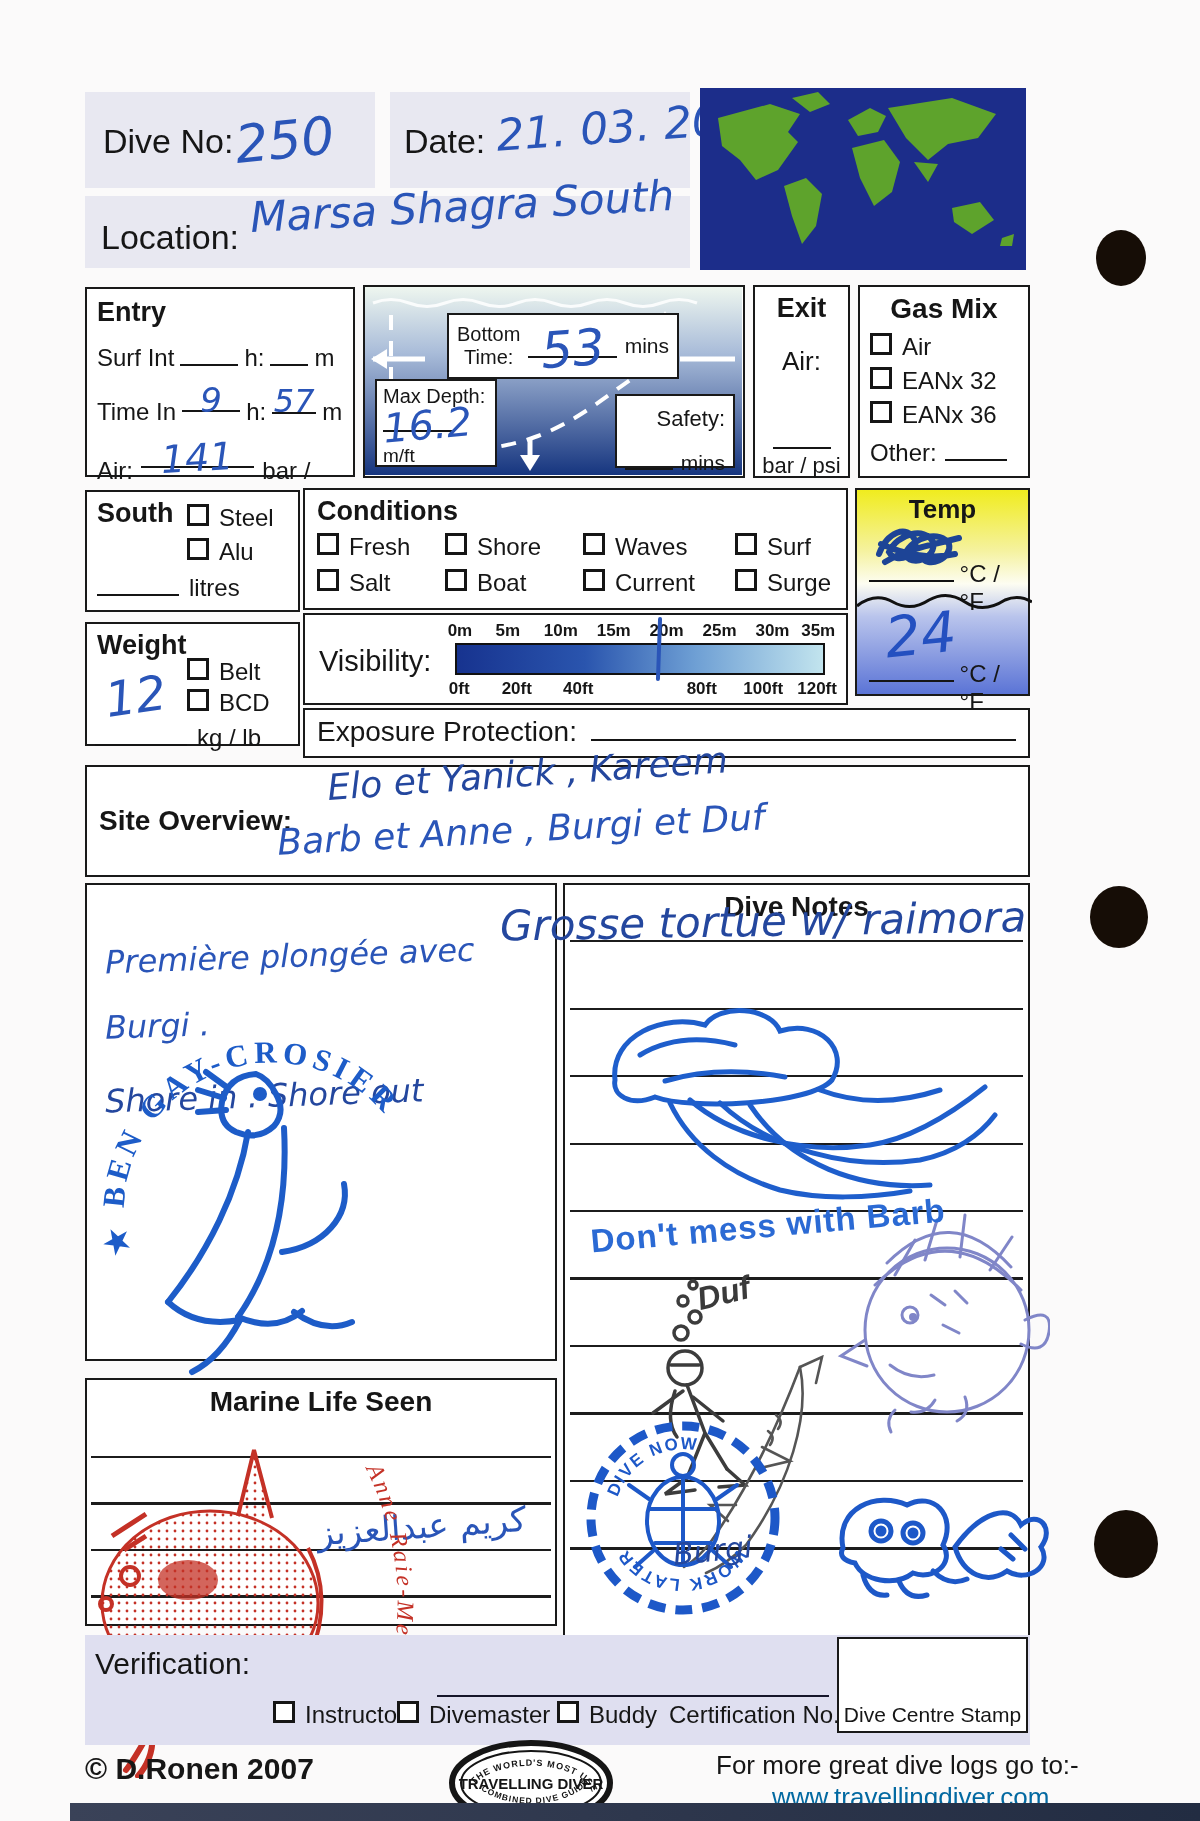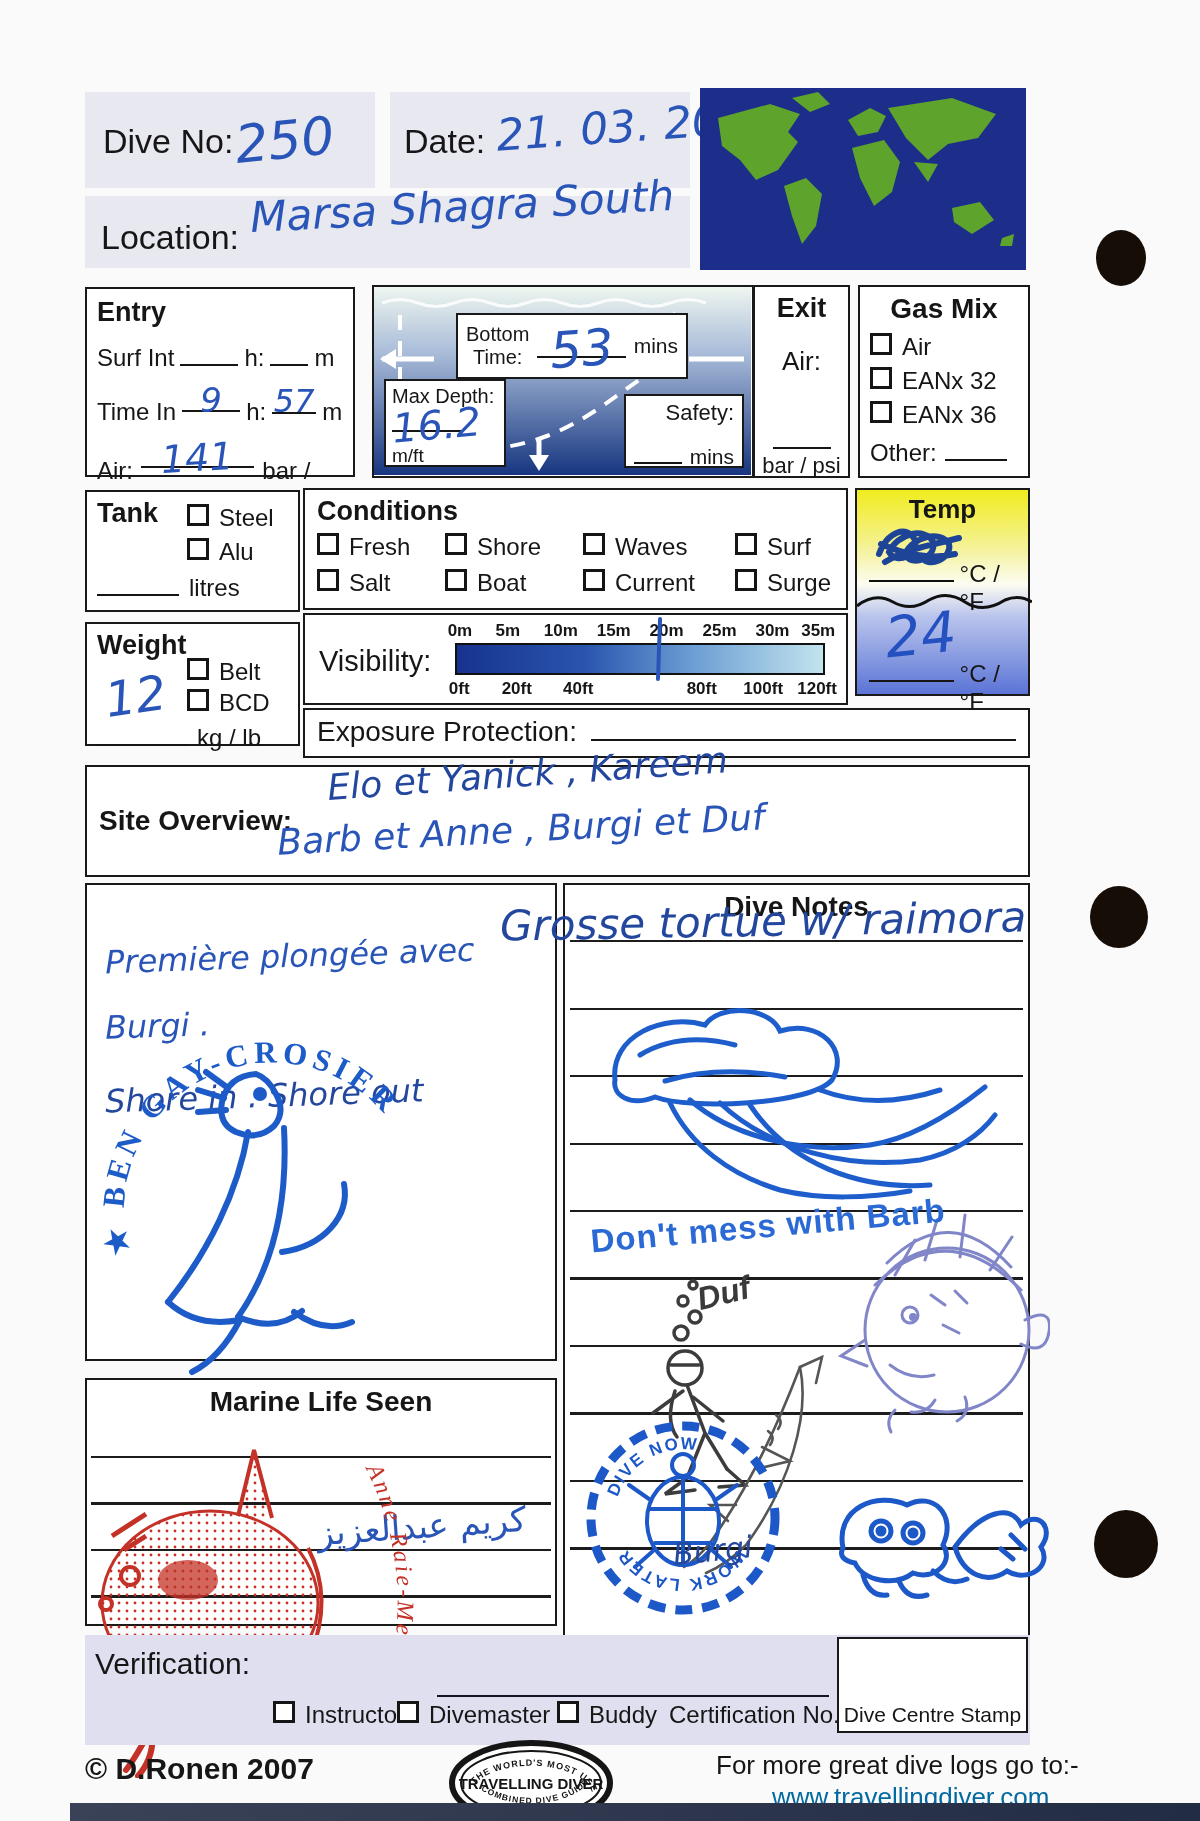--- a/index.html
+++ b/index.html
@@ -73,21 +73,21 @@
       <span class="blank" style="width:44px;margin:0 6px;text-align:center;"><span class="hw" style="font-size:32px;display:inline-block;transform:translateY(-8px);">57</span></span>
       <span class="lbl">m</span>
     </div>
     <div class="row" style="margin-top:18px;">
       <span class="lbl">Air:</span>
       <span class="blank" style="width:120px;margin:0 8px;text-align:center;"><span class="hw" style="font-size:38px;display:inline-block;transform:translateY(-8px) rotate(-3deg);">141</span></span>
       <span class="lbl">bar / psi</span>
     </div>
   </div>
 
-  <div class="box abs" style="left:372px;top:285px;width:382px;height:193px;">
+  <div class="box abs" style="left:363px;top:285px;width:382px;height:193px;">
     <svg width="377" height="188" viewBox="0 0 377 188">
       <defs>
         <linearGradient id="water" x1="0" y1="0" x2="0" y2="1">
           <stop offset="0" stop-color="#eef6ef"></stop>
           <stop offset="0.35" stop-color="#a9bcd9"></stop>
           <stop offset="1" stop-color="#16357f"></stop>
         </linearGradient>
       </defs>
       <rect width="377" height="188" fill="url(#water)"></rect>
       <path d="M8,16 q18,-7 36,0 t36,0 t36,0 t36,0 t36,0 t36,0 t36,0 t36,0 t36,0" fill="none" stroke="rgba(255,255,255,.85)" stroke-width="3"></path>
@@ -105,21 +105,21 @@
         <div>Time:</div>
       </div>
       <span class="blank" style="width:92px;margin:0 8px;text-align:center;"><span class="hw" style="font-size:50px;display:inline-block;transform:translateY(-14px) rotate(-4deg);">53</span></span>
       <span style="font-size:21px;">mins</span>
     </div>
     <div class="box abs" style="left:10px;top:92px;width:122px;height:88px;border-width:2px;padding:4px 6px;">
       <div style="font-size:20px;">Max Depth:</div>
       <span class="blank" style="width:72px;"><span class="hw" style="font-size:40px;display:inline-block;transform:translateY(-6px) rotate(-5deg);">16.2</span></span>
       <span style="font-size:19px;">m/ft</span>
     </div>
-    <div class="box abs" style="right:8px;bottom:8px;width:120px;height:74px;border-width:2px;padding:4px 8px;">
+    <div class="box abs" style="right:8px;bottom:8px;width:120px;height:74px;border-width:2px;padding:10px 8px;">
       <div style="font-size:22px;text-align:right;">Safety:</div>
       <div class="row" style="margin-top:14px;">
         <span class="blank" style="width:48px;margin-right:8px;"></span>
         <span style="font-size:21px;">mins</span>
       </div>
     </div>
   </div>
 
   <div class="box abs" style="left:753px;top:285px;width:97px;height:193px;padding:6px;text-align:center;">
     <div class="btitle">Exit</div>
@@ -142,21 +142,21 @@
         <span class="cb"></span>
         <span class="lbl">EANx 36</span>
       </div>
     <div class="row" style="margin-top:8px;">
         <span class="lbl">Other:</span>
         <span class="blank" style="width:62px;margin-left:8px;"></span>
       </div>
   </div>
 
   <div class="box abs" style="left:85px;top:490px;width:215px;height:122px;padding:6px 10px;">
-    <div class="btitle">Tank</div>
+    <div class="btitle">South</div>
     <div class="abs" style="left:100px;top:12px;">
       <div class="row">
           <span class="cb"></span>
           <span class="lbl">Steel</span>
         </div>
       <div class="row" style="margin-top:6px;">
           <span class="cb"></span>
           <span class="lbl">Alu</span>
         </div>
     </div>

